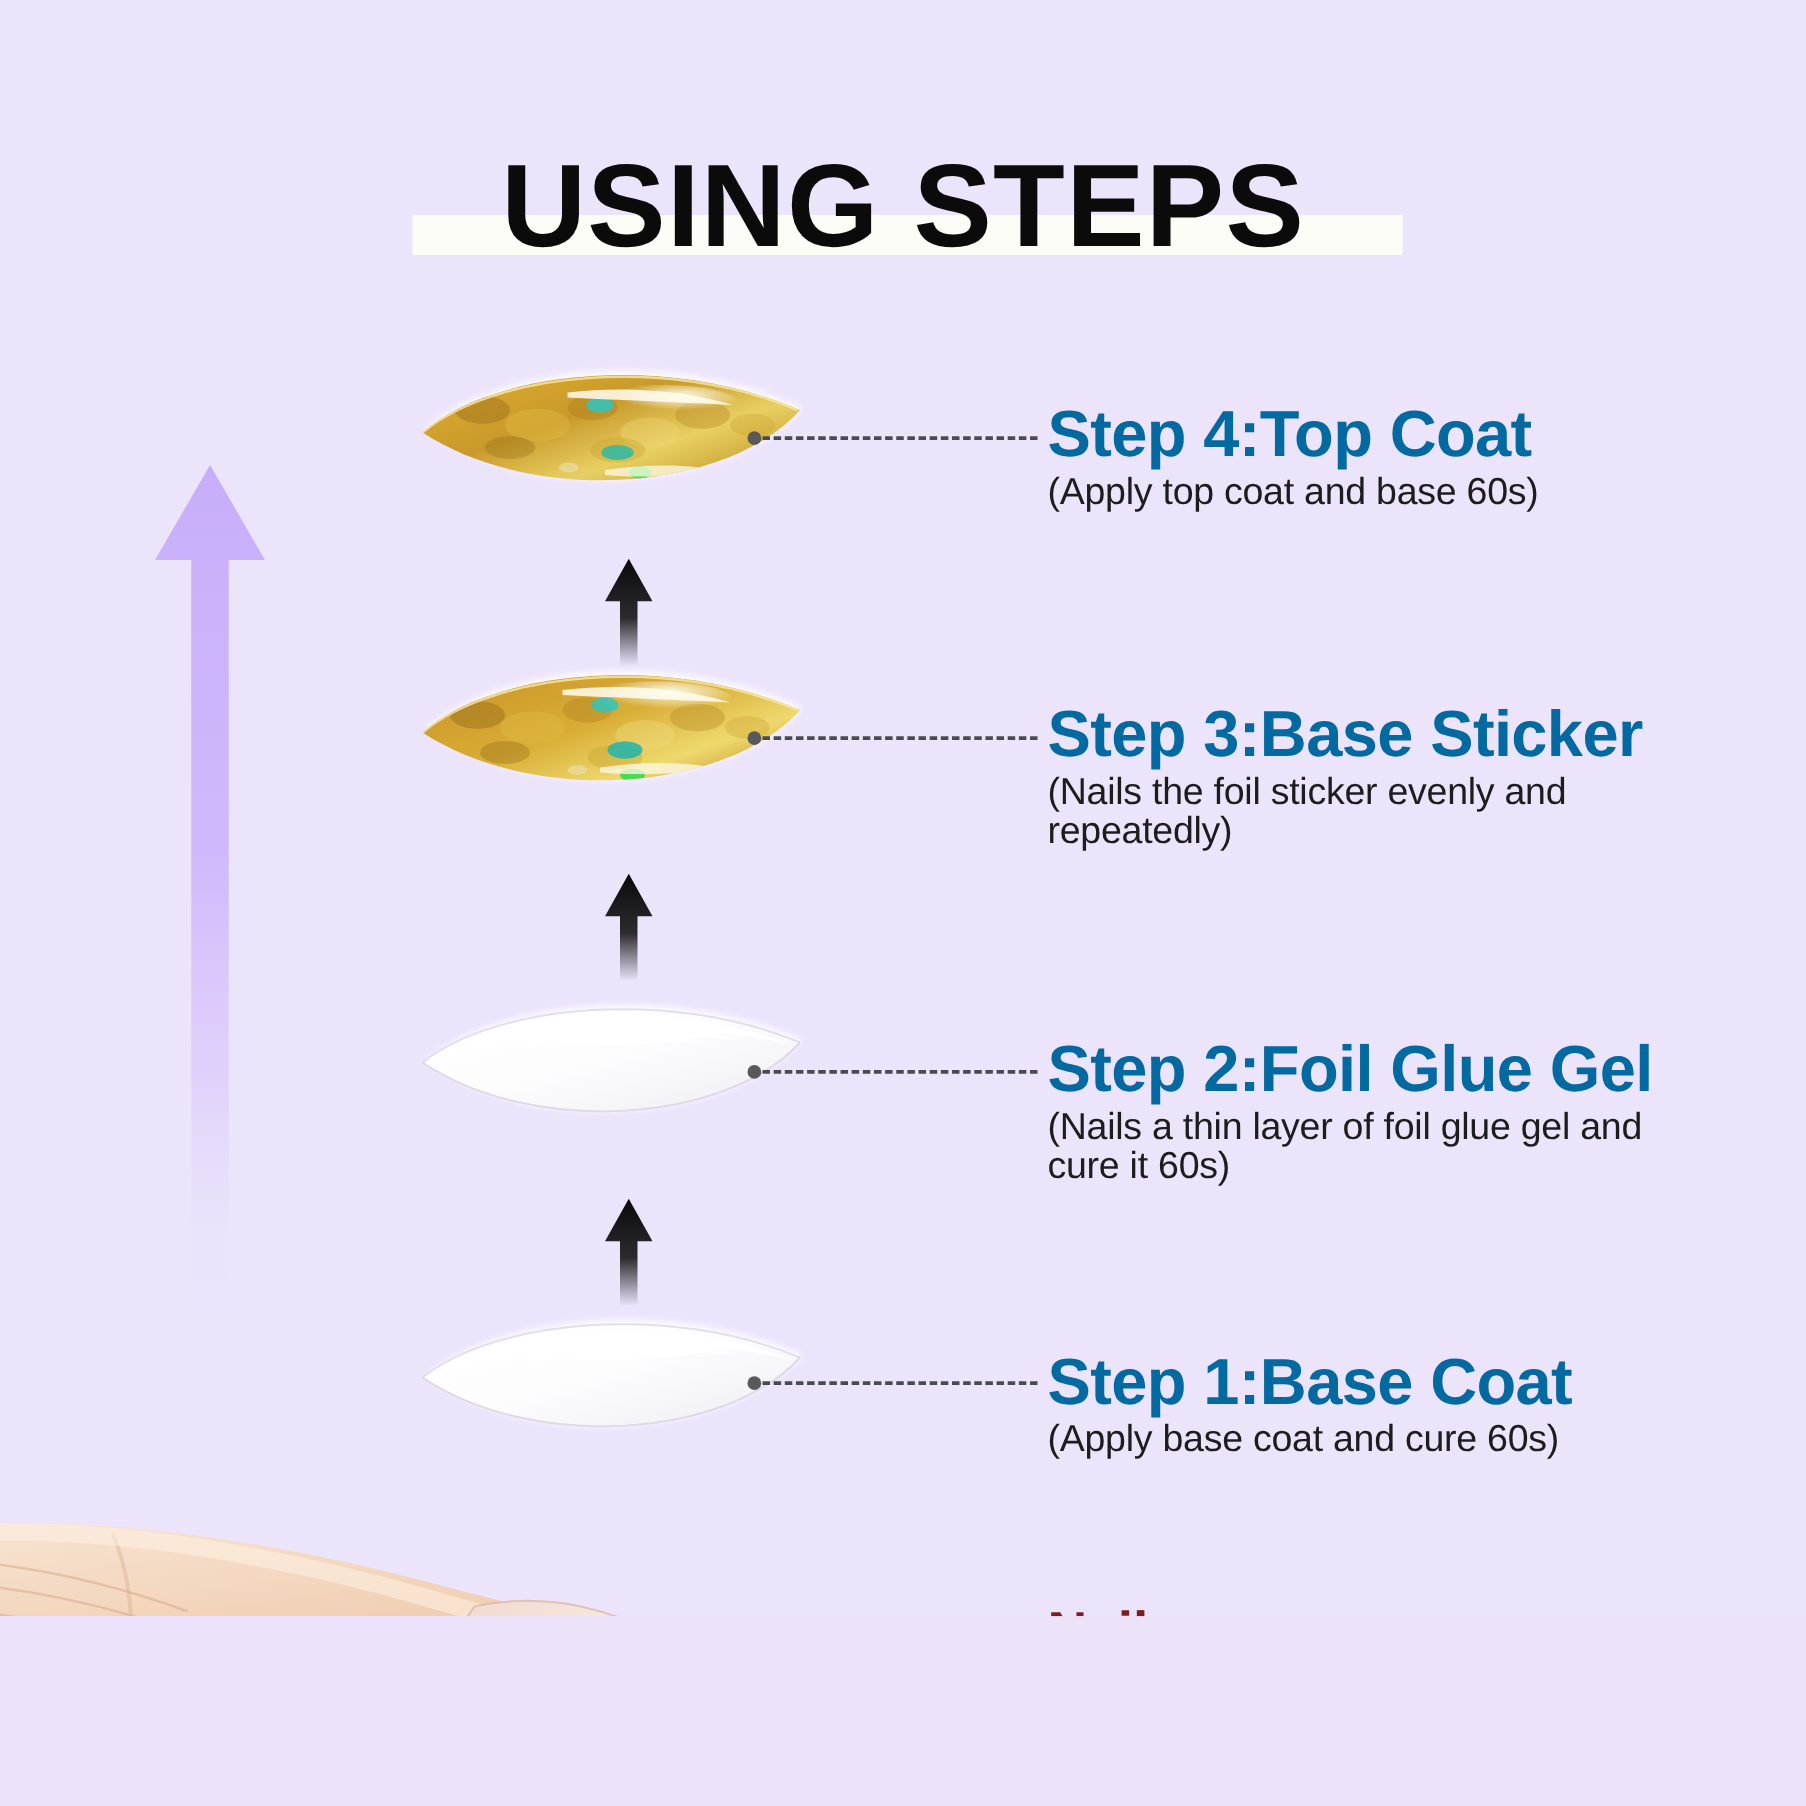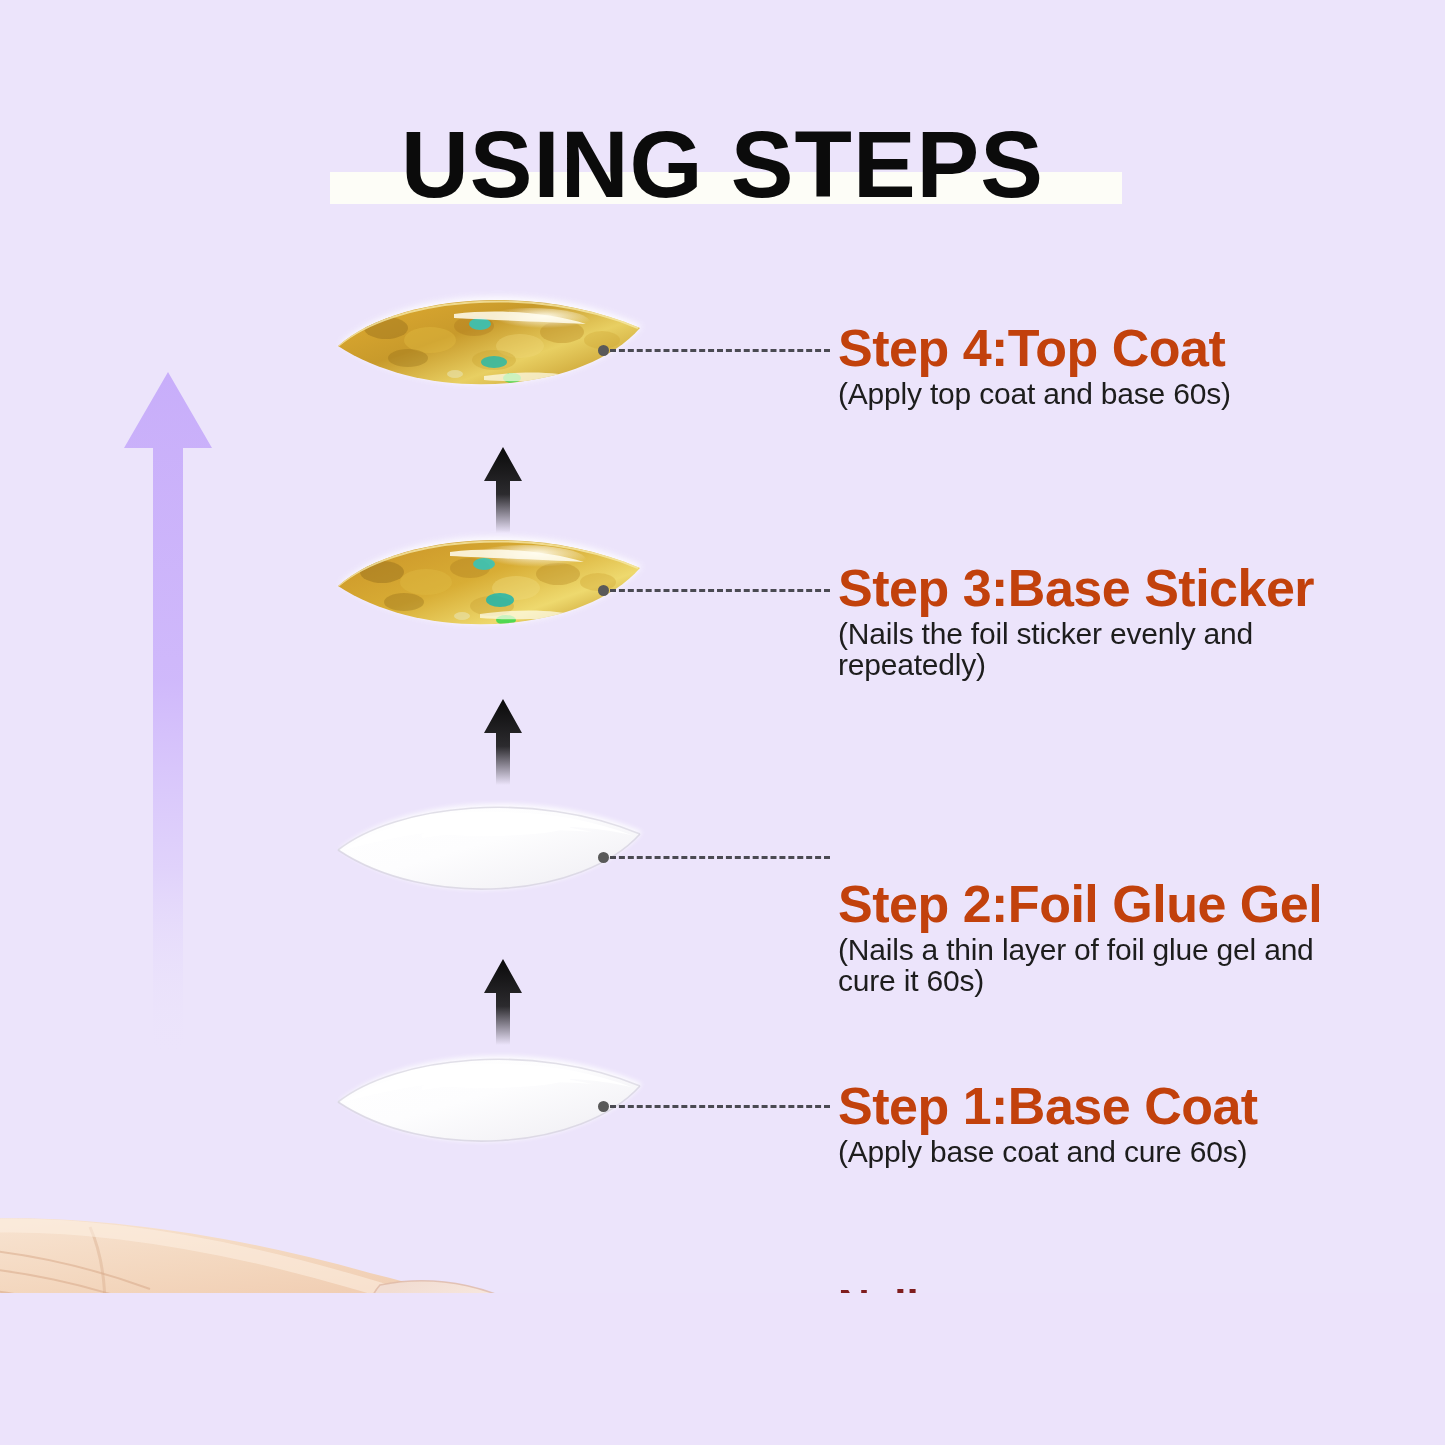--- a/index.html
+++ b/index.html
@@ -88,21 +88,21 @@
   
   .step-block {
     position: absolute;
     left: 838px;
     width: 580px;
   }
   .step-title {
     font-size: 52px;
     line-height: 56px;
     font-weight: bold;
-    color: #c2410c;
+    color: #0369a1;
     white-space: nowrap;
     letter-spacing: -0.5px;
   }
   .step-caption {
     margin-top: 2px;
     font-size: 30px;
     line-height: 31px;
     color: #1d1d1d;
     letter-spacing: -0.2px;
   }
@@ -320,21 +320,21 @@
       <path d="M4,56 C62,10 200,-4 306,40" fill="none" stroke="#dedbe6" stroke-width="1.6" opacity="0.9"></path>
       <path d="M306,40 C248,104 94,116 4,56" fill="none" stroke="#d8d5e2" stroke-width="1.6" opacity="0.85"></path>
     </svg>
   </div>
 
   <div class="leader" style="left:598px; top:847px; width:232px;">
     <span class="dot"></span>
     <span class="dash"></span>
   </div>
 
-  <div class="step-block" style="top:828px;margin-top:48px;">
+  <div class="step-block" style="top:828px;">
     <div class="step-title">Step 2:Foil Glue Gel</div>
     <div class="step-caption" style="width:520px;">(Nails a thin layer of foil glue gel and cure it 60s)</div>
   </div>
 
   <div class="step-arrow" style="left:473px; top:955px;">
     <svg width="60" height="90" viewBox="0 0 60 90" xmlns="http://www.w3.org/2000/svg">
       <defs>
         <linearGradient id="blkFade3" x1="0" y1="0" x2="0" y2="1">
           <stop offset="0%" stop-color="#0a0a0a" stop-opacity="1"></stop>
           <stop offset="55%" stop-color="#0a0a0a" stop-opacity="0.85"></stop>

